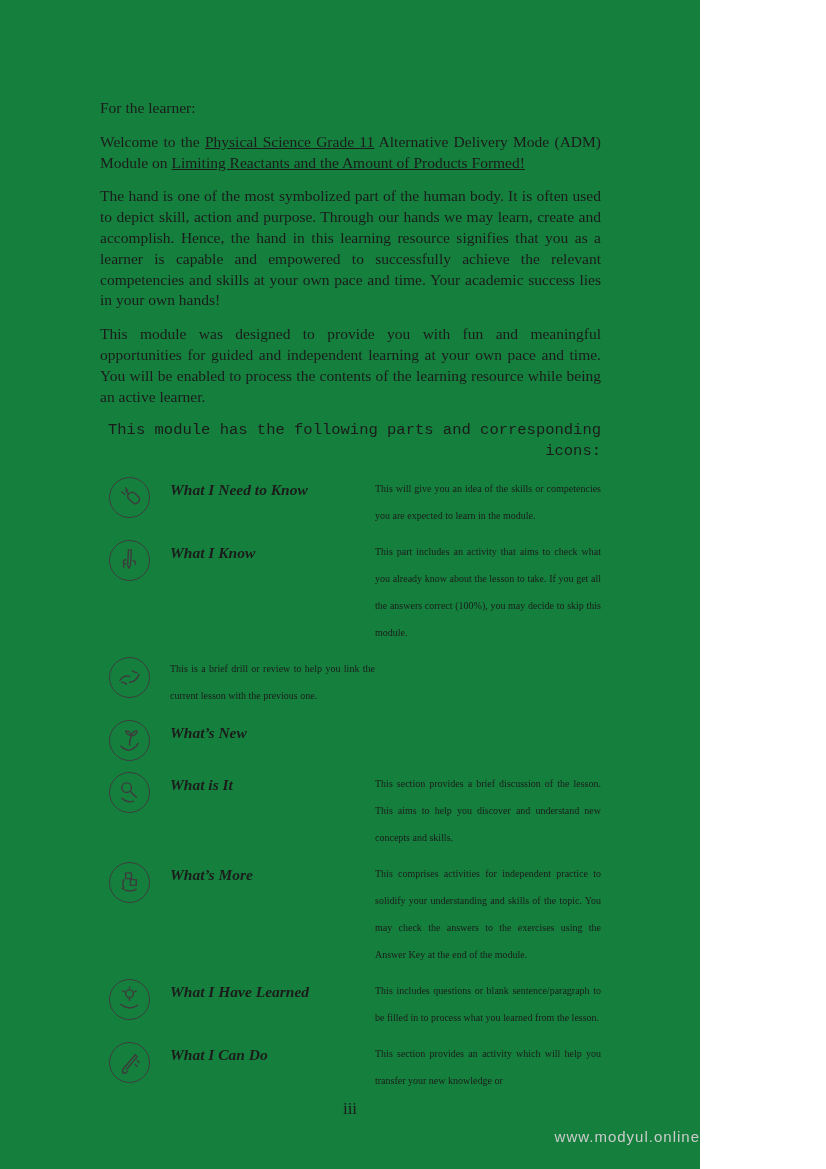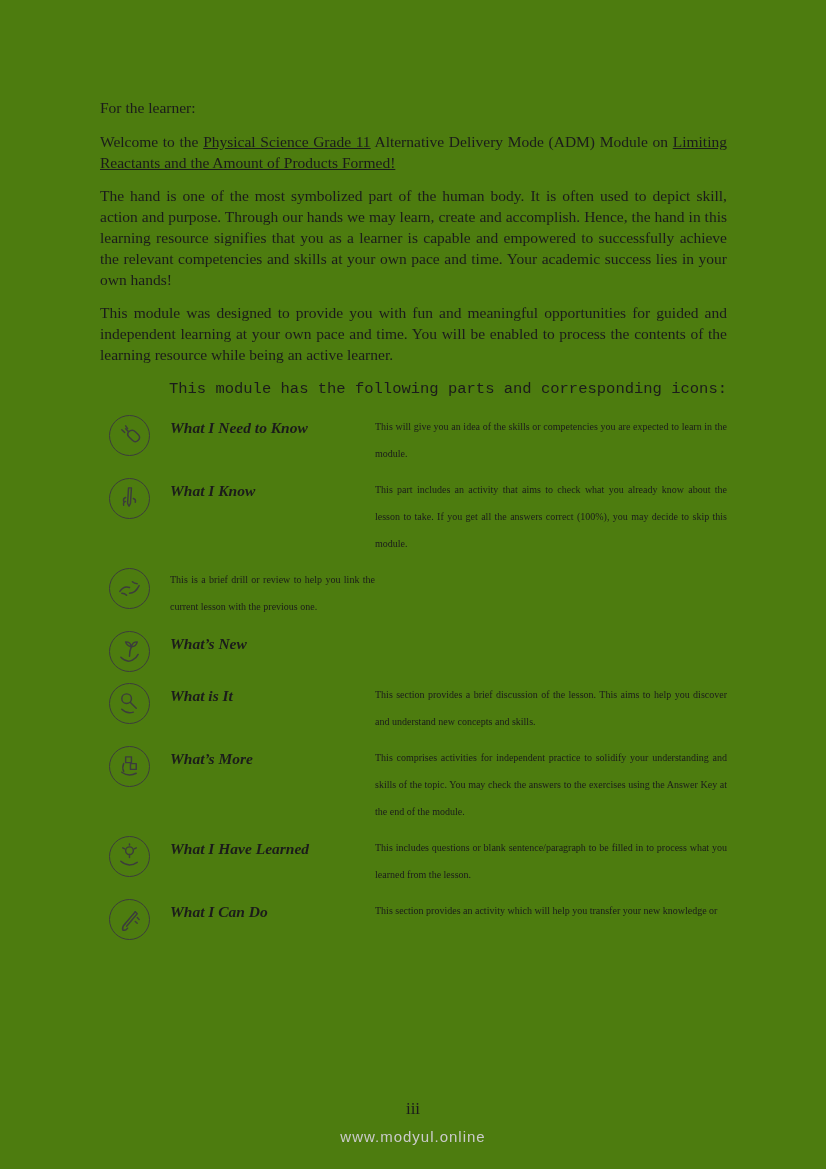--- a/index.html
+++ b/index.html
@@ -1,20 +1,20 @@
 <!DOCTYPE html>
 <html><head>
 <meta charset="utf-8">
 <style>
   html,body{margin:0;padding:0;background:#ffffff;}
   .page{
     position:relative;
-    width:826px;
+    width:700px;
     height:1169px;
-    background:#4d7c0f;
+    background:#15803d;
     font-family:"Liberation Serif", serif;
     color:#1b1b1b;
     overflow:hidden;
   }
   .content{
     position:absolute;
     left:100px;
     right:99px;
     top:98px;
   }
@@ -64,21 +64,21 @@
     position:absolute;
     left:0;right:0;
     bottom:50px;
     text-align:center;
     font-size:17px;
   }
   .footer-watermark{
     position:absolute;
     left:0;right:0;
     bottom:24px;
-    text-align:center;
+    text-align:right;
     font-size:15px;
     letter-spacing:1px;
     color:#cbcbcb;
     font-family:"Liberation Sans", sans-serif;
   }
 </style>
 </head>
 <body>
 
 <div class="page">

